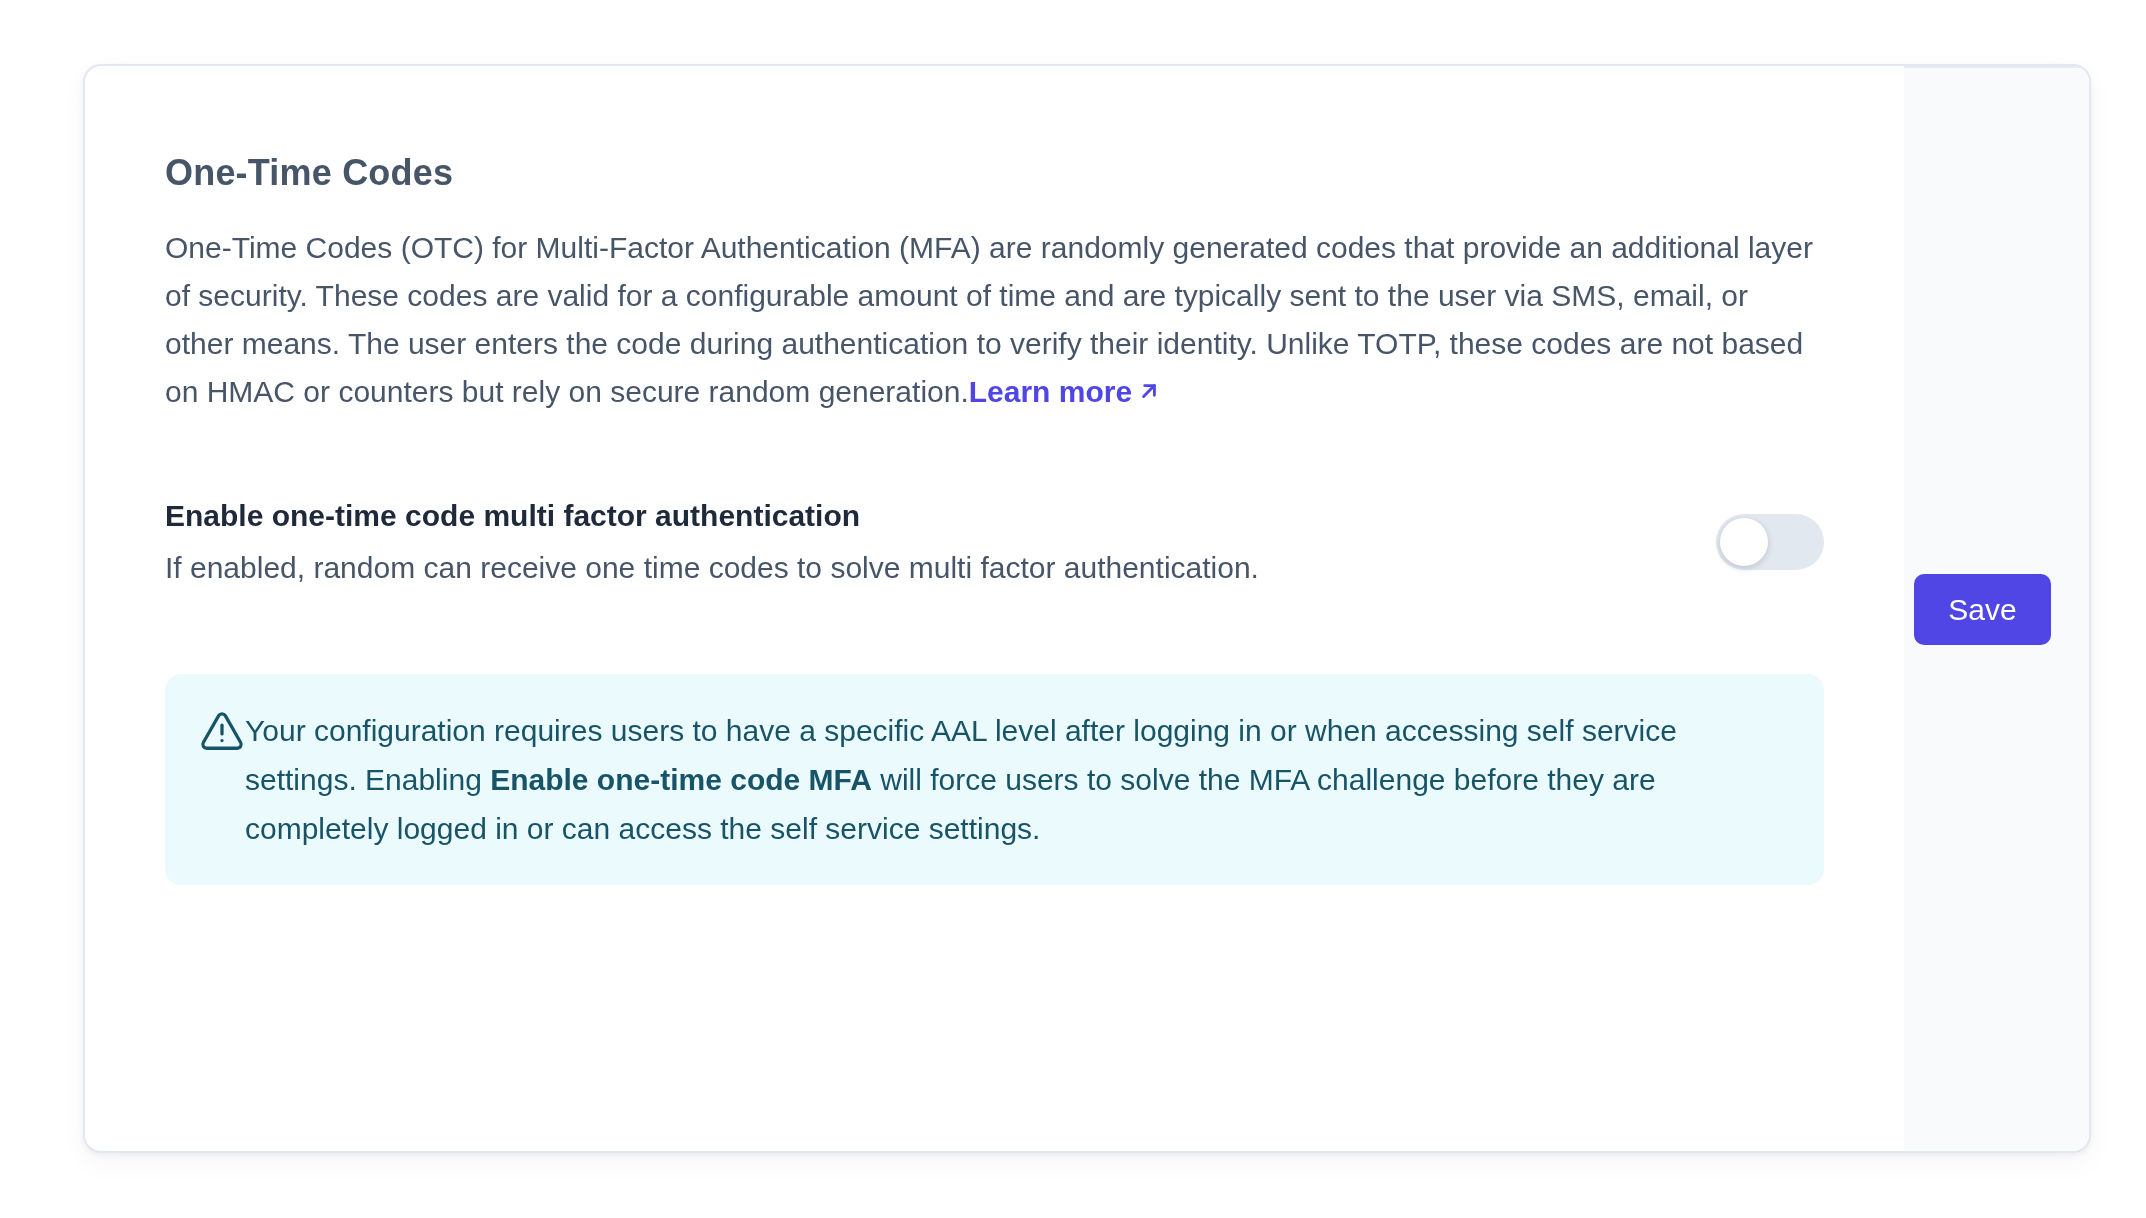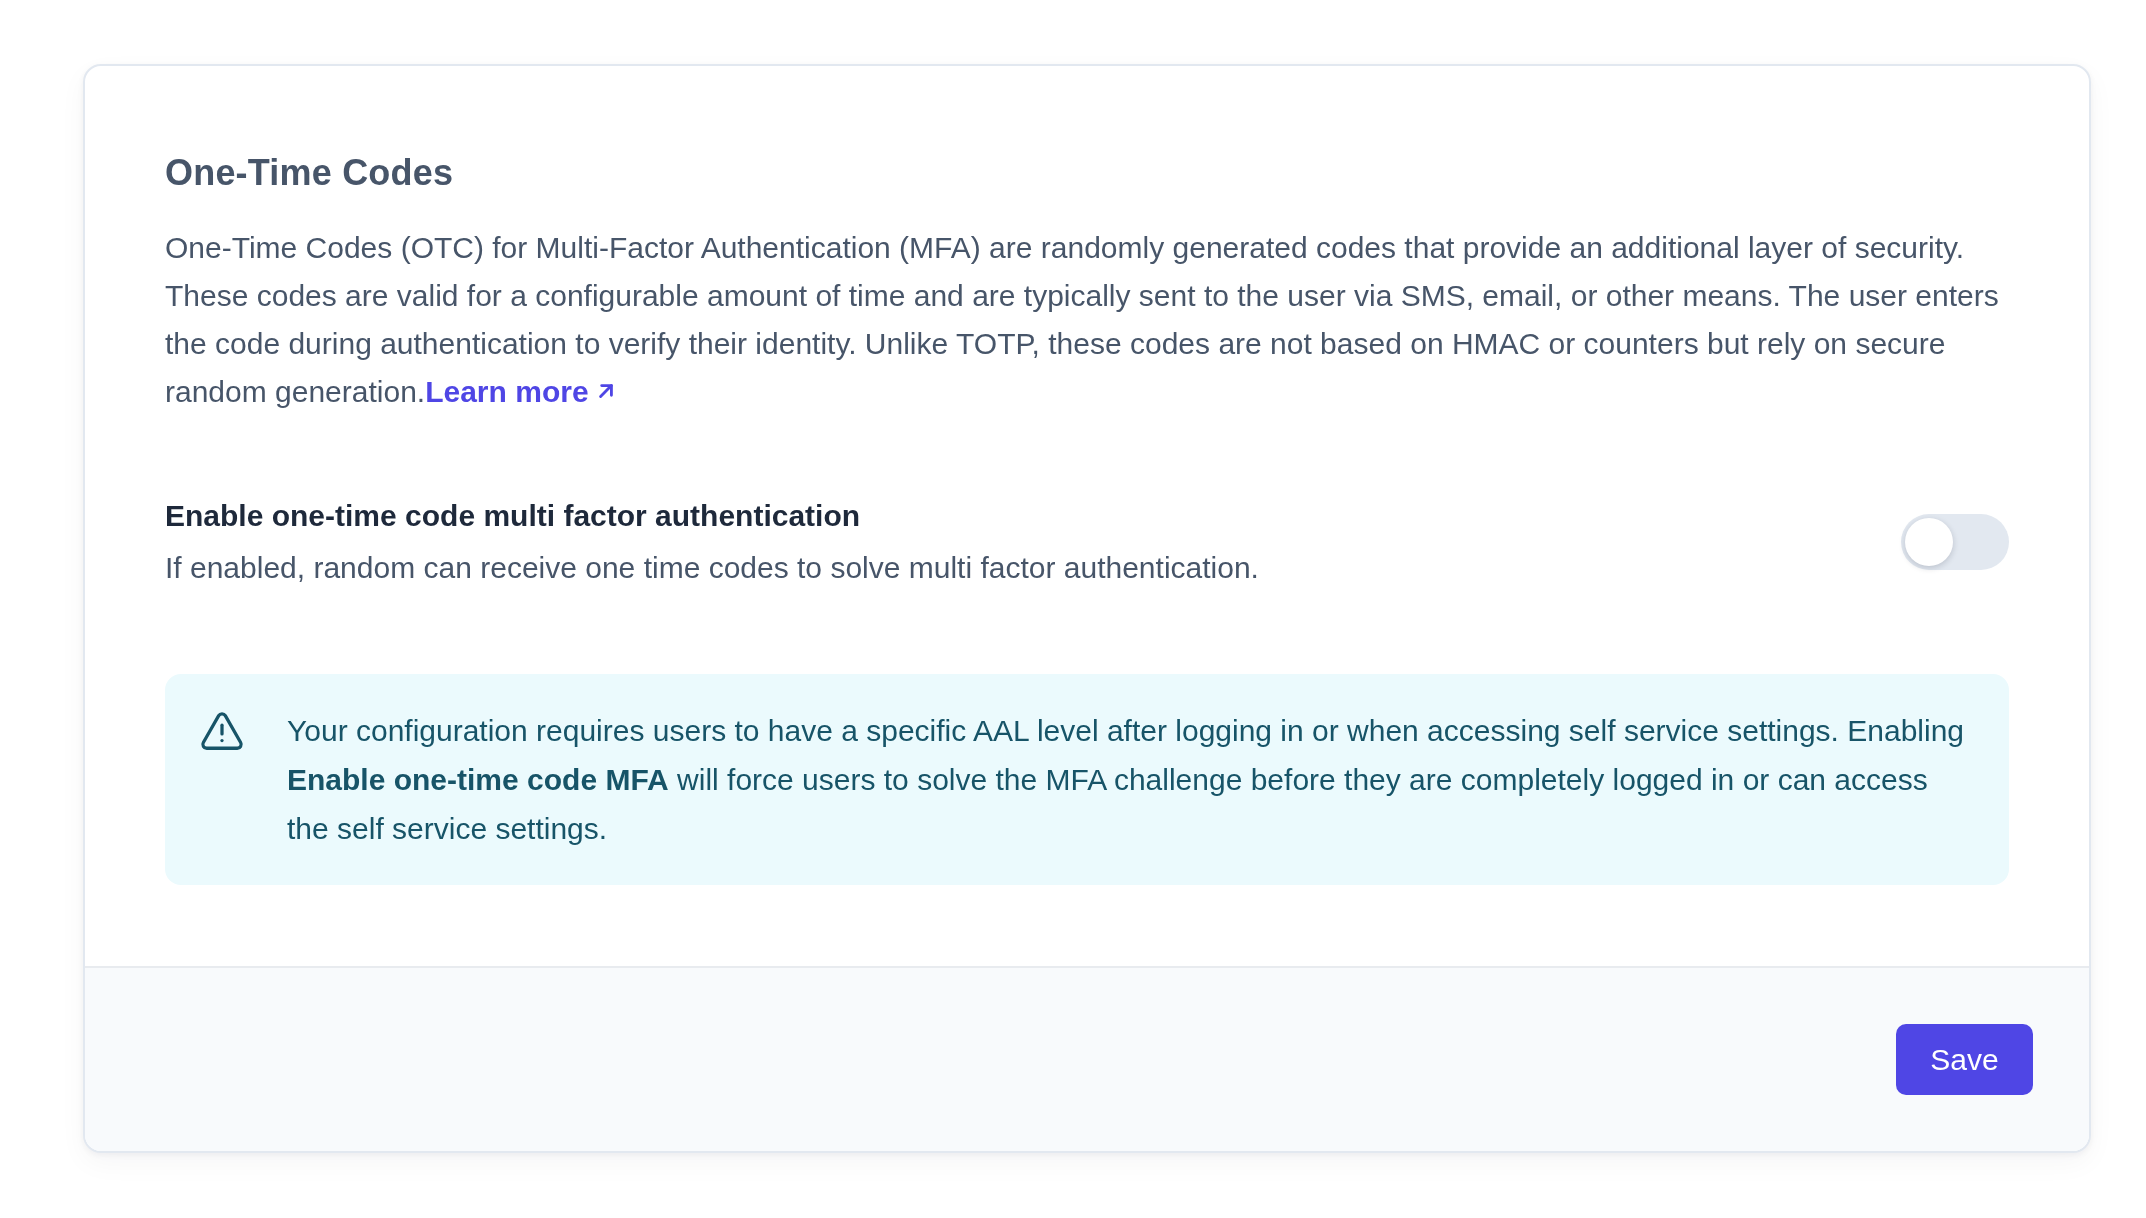--- a/index.html
+++ b/index.html
@@ -14,21 +14,21 @@
     --footer-border:#E8EBEF;
     --toggle-track:#E2E8F0;
   }
   *{margin:0;padding:0;box-sizing:border-box;}
   html,body{width:2146px;height:1218px;background:#ffffff;
     font-family:"Liberation Sans","DejaVu Sans",sans-serif;}
   .card{
     position:absolute;left:83px;top:64px;width:2008px;height:1089px;
     background:#ffffff;border:2px solid var(--card-border);border-radius:18px;
     box-shadow:0 2px 6px rgba(15,23,42,.05),0 10px 28px rgba(15,23,42,.04);
-    display:flex;flex-direction:column;overflow:hidden;
+    display:flex;flex-direction:row;overflow:hidden;
   }
   .card-body{flex:1 1 auto;padding:84px 80px 0 80px;}
   .card-title{
     font-size:36px;font-weight:700;color:var(--title-color);
     line-height:46px;letter-spacing:.2px;
   }
   .card-desc{
     margin-top:28px;font-size:30px;line-height:48px;color:var(--body-color);
     max-width:1848px;
   }
@@ -51,32 +51,32 @@
     background:var(--toggle-track);position:relative;cursor:pointer;border:none;
   }
   .toggle .knob{
     position:absolute;left:4px;top:4px;width:48px;height:48px;border-radius:50%;
     background:#ffffff;box-shadow:0 2px 6px rgba(15,23,42,.18);
     transition:left .15s ease;
   }
   .alert{
     margin-top:86px;max-width:1848px;background:var(--alert-bg);
     border-radius:16px;padding:32px 40px 32px 34px;
-    display:flex;align-items:flex-start;gap:42px;
+    display:flex;align-items:flex-start;
   }
   .alert-icon{flex:0 0 auto;width:46px;height:46px;margin-top:2px;}
   .alert-text{
     font-size:30px;line-height:49px;color:var(--alert-text);
   }
   .alert-text b{font-weight:700;}
   .card-footer{
     flex:0 0 185px;background:var(--footer-bg);
     border-top:2px solid var(--footer-border);
     display:flex;align-items:center;justify-content:flex-end;
-    padding-right:56px;
+    padding-right:38px;
   }
   .save-btn{
     min-width:137px;height:71px;padding:0 34px;border:none;border-radius:10px;
     background:var(--accent);color:#ffffff;font-size:30px;
     font-family:"Liberation Sans","DejaVu Sans",sans-serif;
     cursor:pointer;display:flex;align-items:center;justify-content:center;
   }
 </style>
 </head>
 <body>

